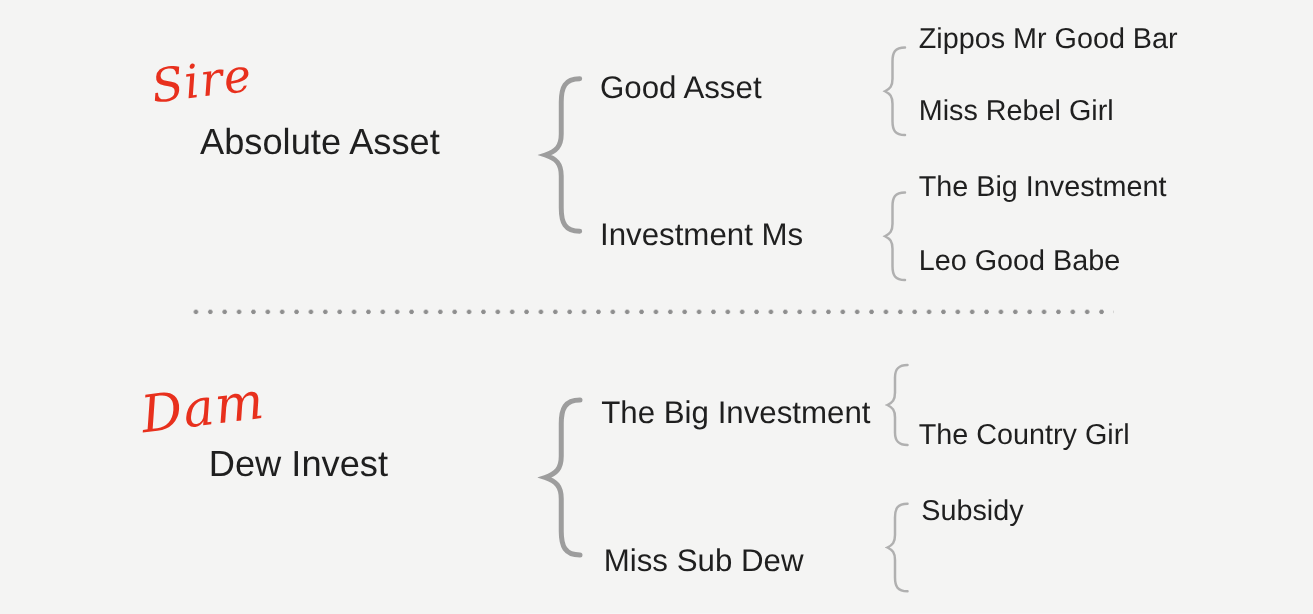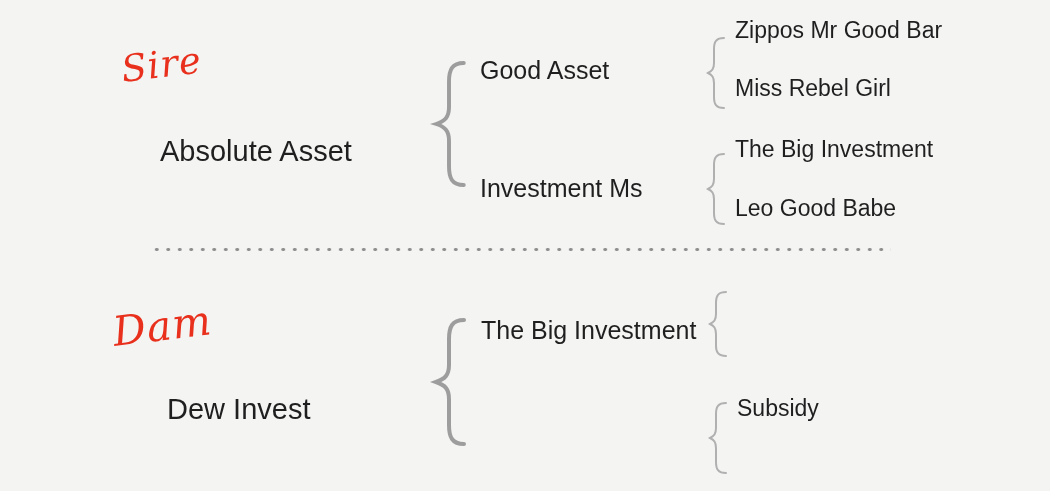--- a/index.html
+++ b/index.html
@@ -18,21 +18,21 @@
   .abs { position: absolute; white-space: nowrap; }
 
   .script-label {
     font-family: "DejaVu Serif", serif;
     font-style: italic;
     color: var(--accent, #e8301d);
     transform: rotate(-7deg);
     transform-origin: left bottom;
     letter-spacing: 1px;
   }
-  .root-name   { font-size: 29px; margin-top: 37px; }
+  .root-name   { font-size: 29px; }
   .mid-name    { font-size: 25px; margin-top: 11px; }
   .gp-name     { font-size: 23px; }
 
   .brace-lg svg, .brace-sm svg { display: block; }
 
   .divider {
     height: 5px;
     background-image: radial-gradient(circle, var(--dot, #8e8e8e) 1.6px, transparent 1.9px);
     background-size: 11.5px 5px;
     background-repeat: repeat-x;
@@ -78,26 +78,28 @@
 
   <div class="abs root-name" style="left:167px; top:356px;">Dew Invest</div>
 
   <div class="abs brace-lg" style="left:430px; top:317px;">
     <svg width="38" height="130" viewBox="0 0 36 130">
       <path d="M33,3 C21,3 18,10 18,22 L18,48 C18,58 14,62 5,65 C14,68 18,72 18,82 L18,108 C18,120 21,127 33,127" fill="none" stroke="#9d9d9d" stroke-width="4" stroke-linecap="round"></path>
     </svg>
   </div>
 
   <div class="abs mid-name" style="left:481px; top:305px;">The Big Investment</div>
+  <div class="abs mid-name" style="left:483px; top:424px;">Miss Sub Dew</div>
 
   <div class="abs brace-sm" style="left:708px; top:290px;">
     <svg width="20" height="68" viewBox="0 0 20 68">
       <path d="M18,2 C10,2 8,6 8,12 L8,24 C8,30 6,32 2,34 C6,36 8,38 8,44 L8,56 C8,62 10,66 18,66" fill="none" stroke="#b0b0b0" stroke-width="2" stroke-linecap="round"></path>
     </svg>
   </div>
+  <div class="abs gp-name" style="left:735px; top:334px;">The Country Girl</div>
 
   <div class="abs brace-sm" style="left:708px; top:401px;">
     <svg width="20" height="74" viewBox="0 0 20 74">
       <path d="M18,2 C10,2 8,6 8,13 L8,27 C8,33 6,35 2,37 C6,39 8,41 8,47 L8,61 C8,68 10,72 18,72" fill="none" stroke="#b0b0b0" stroke-width="2" stroke-linecap="round"></path>
     </svg>
   </div>
   <div class="abs gp-name" style="left:737px; top:395px;">Subsidy</div>
 
 </div>
 

